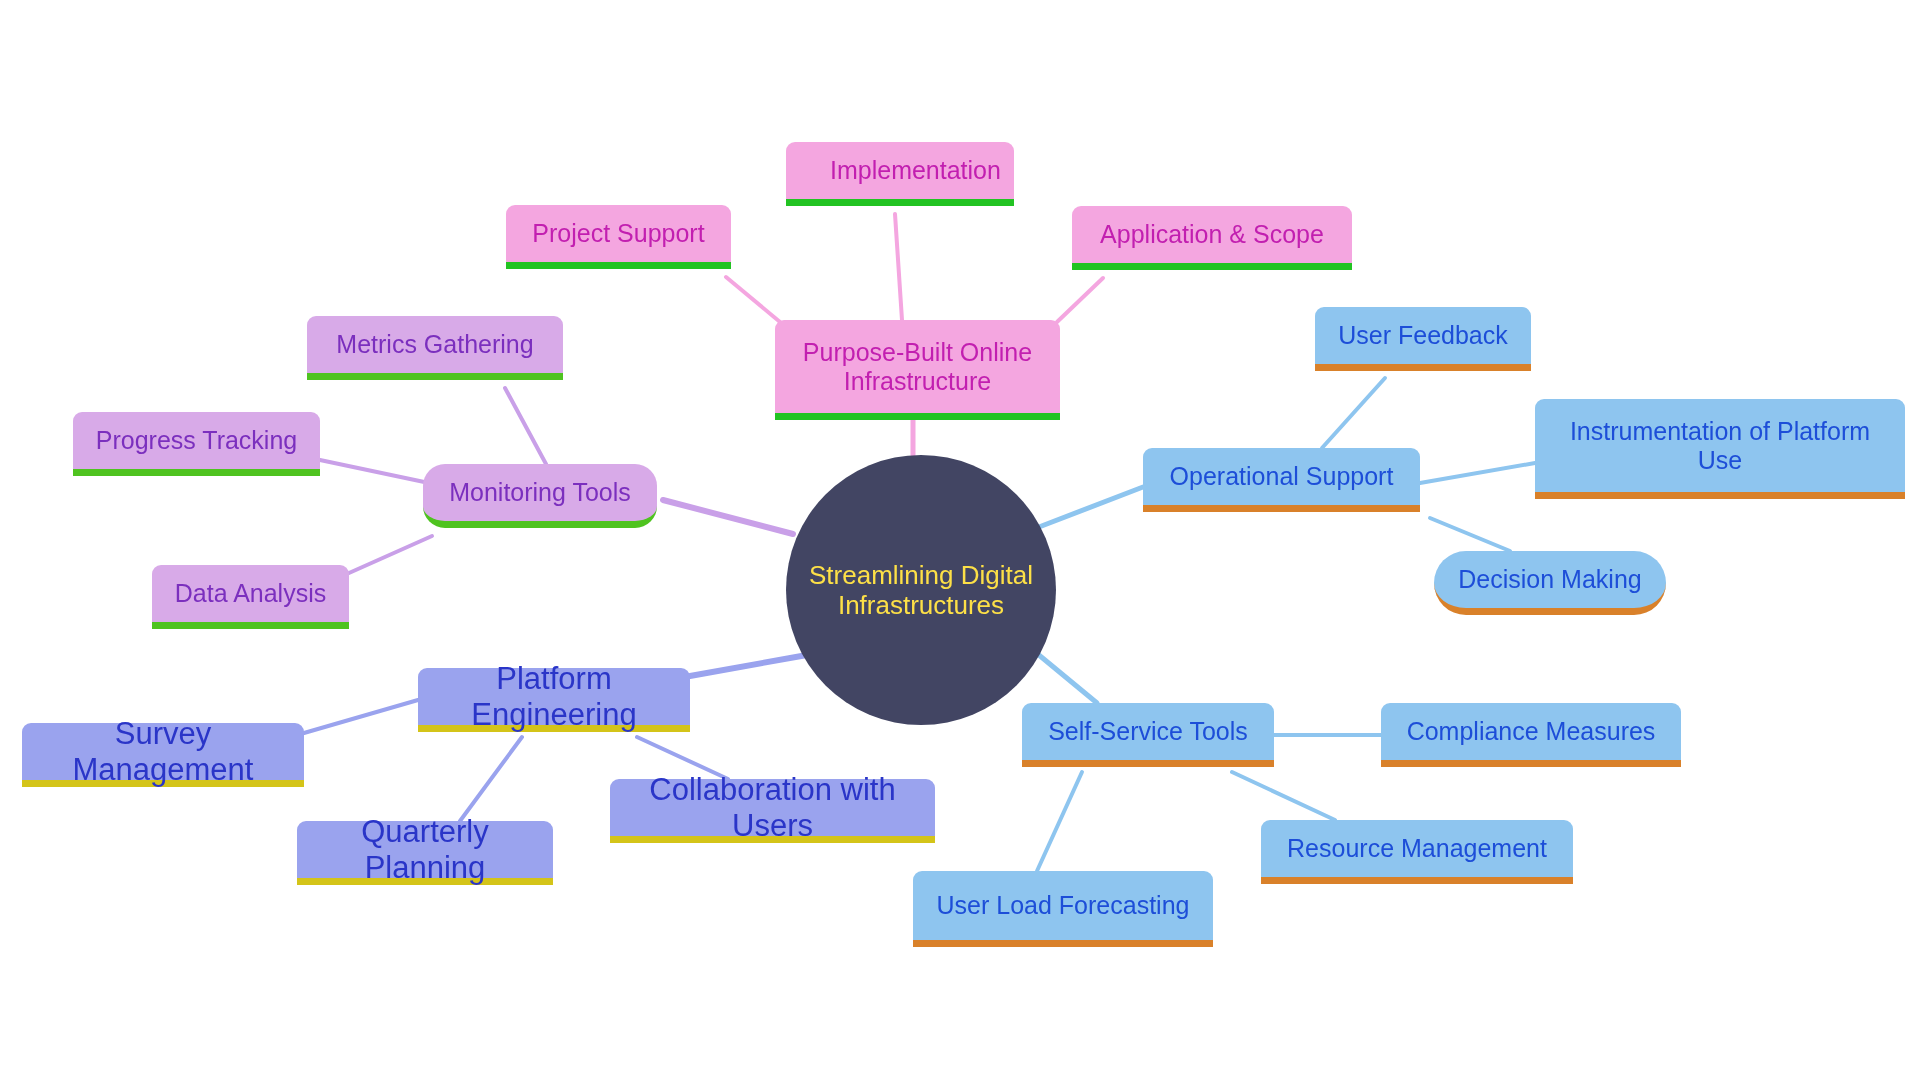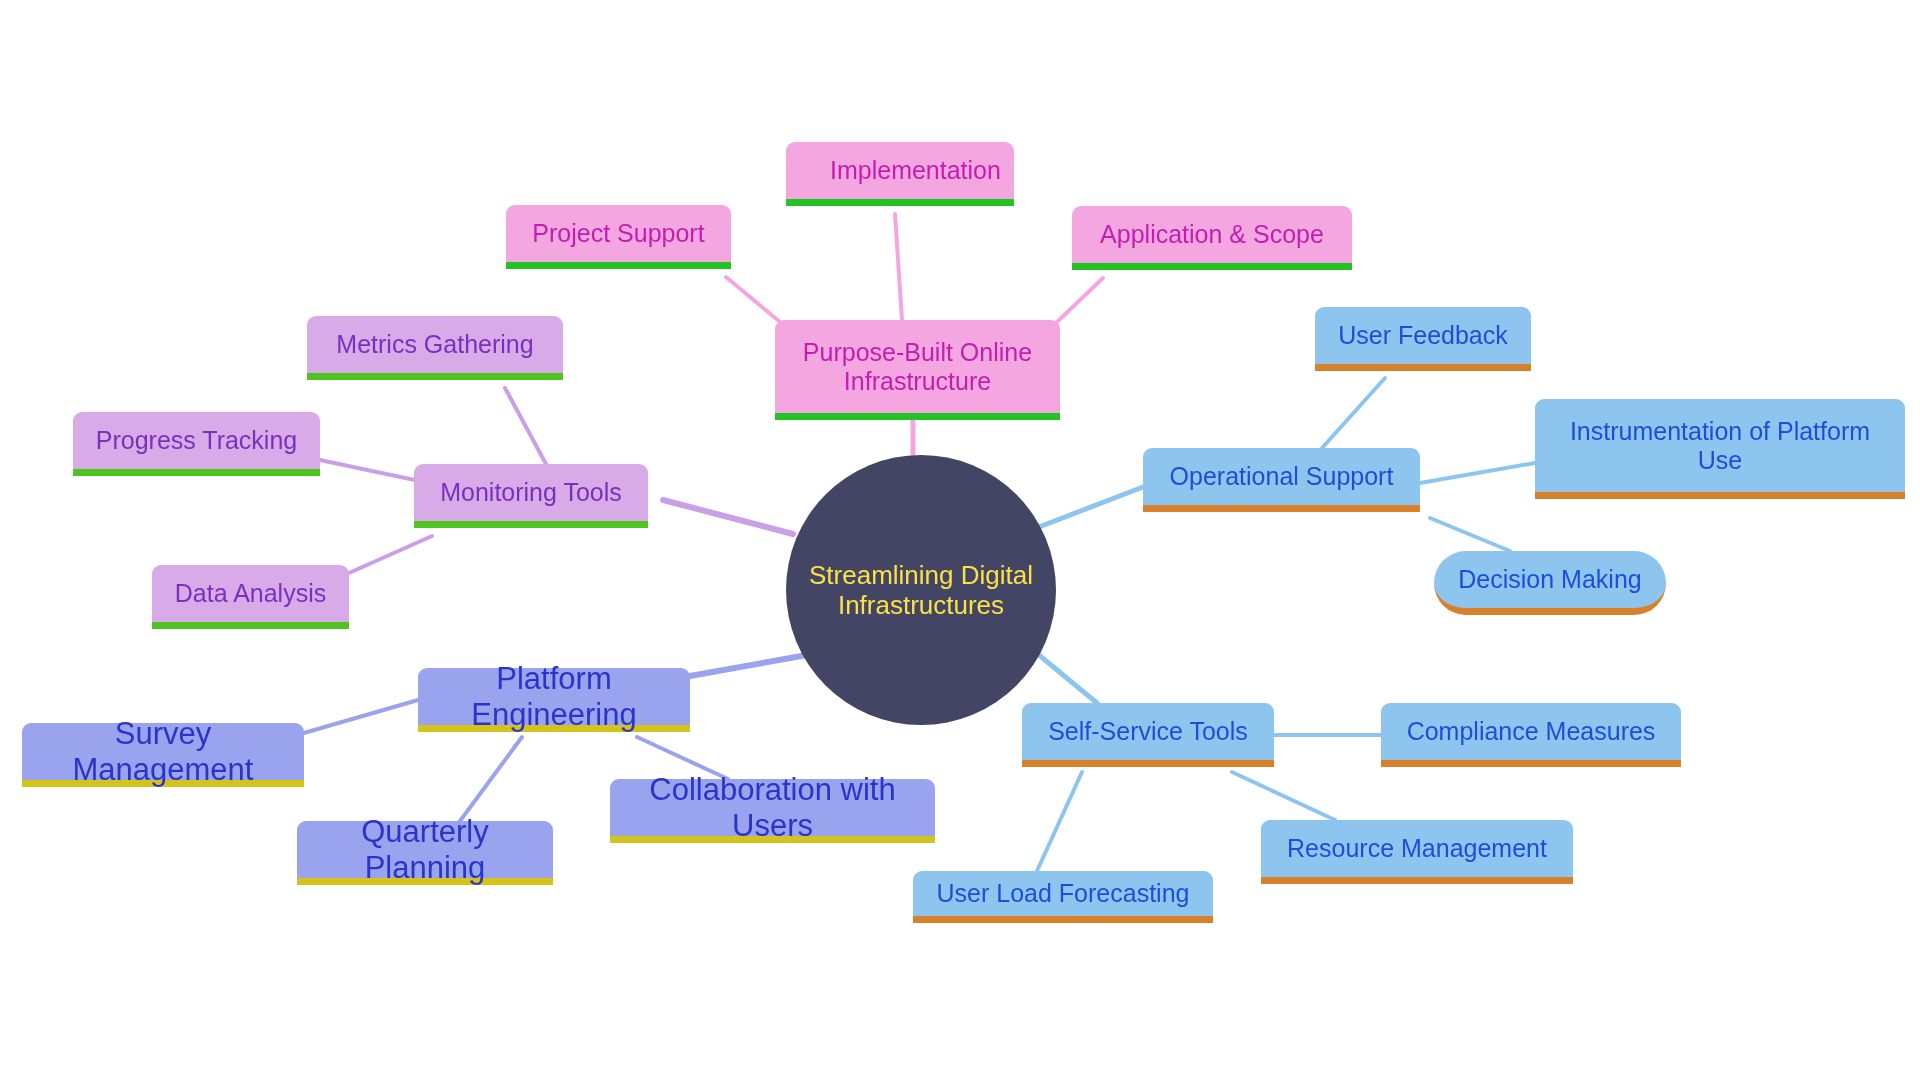--- a/index.html
+++ b/index.html
@@ -107,29 +107,29 @@
   <div id="node-layer">
       <div class="node node-root" style="left: 786px; top: 455px; width: 270px; height: 270px;"><span class="node-label">Streamlining Digital
 Infrastructures</span></div>
       <div class="node n-pink" style="left: 786px; top: 142px; width: 228px; height: 64px; padding-left: 44px;"><span class="node-label">Implementation</span></div>
       <div class="node n-pink" style="left: 506px; top: 205px; width: 225px; height: 64px;"><span class="node-label">Project Support</span></div>
       <div class="node n-pink" style="left: 1072px; top: 206px; width: 280px; height: 64px;"><span class="node-label">Application &amp; Scope</span></div>
       <div class="node n-pink" style="left: 775px; top: 320px; width: 285px; height: 100px;"><span class="node-label">Purpose-Built Online
 Infrastructure</span></div>
       <div class="node n-purple" style="left: 307px; top: 316px; width: 256px; height: 64px;"><span class="node-label">Metrics Gathering</span></div>
       <div class="node n-purple" style="left: 73px; top: 412px; width: 247px; height: 64px;"><span class="node-label">Progress Tracking</span></div>
-      <div class="node n-purple" style="left: 414px; top: 464px; width: 234px; height: 64px;"><span class="node-label">Monitoring Tools</span></div>
+      <div class="node n-purple" style="left: 423px; top: 464px; width: 234px; height: 64px; border-radius: 22px;"><span class="node-label">Monitoring Tools</span></div>
       <div class="node n-purple" style="left: 152px; top: 565px; width: 197px; height: 64px;"><span class="node-label">Data Analysis</span></div>
       <div class="node n-peri" style="left: 418px; top: 668px; width: 272px; height: 64px;"><span class="node-label">Platform Engineering</span></div>
       <div class="node n-peri" style="left: 22px; top: 723px; width: 282px; height: 64px;"><span class="node-label">Survey Management</span></div>
       <div class="node n-peri" style="left: 610px; top: 779px; width: 325px; height: 64px;"><span class="node-label">Collaboration with Users</span></div>
       <div class="node n-peri" style="left: 297px; top: 821px; width: 256px; height: 64px;"><span class="node-label">Quarterly Planning</span></div>
       <div class="node n-blue" style="left: 1315px; top: 307px; width: 216px; height: 64px;"><span class="node-label">User Feedback</span></div>
       <div class="node n-blue" style="left: 1535px; top: 399px; width: 370px; height: 100px;"><span class="node-label">Instrumentation of Platform
 Use</span></div>
       <div class="node n-blue" style="left: 1143px; top: 448px; width: 277px; height: 64px;"><span class="node-label">Operational Support</span></div>
       <div class="node n-blue" style="left: 1434px; top: 551px; width: 232px; height: 64px; border-radius: 32px;"><span class="node-label">Decision Making</span></div>
       <div class="node n-blue" style="left: 1022px; top: 703px; width: 252px; height: 64px;"><span class="node-label">Self-Service Tools</span></div>
       <div class="node n-blue" style="left: 1381px; top: 703px; width: 300px; height: 64px;"><span class="node-label">Compliance Measures</span></div>
       <div class="node n-blue" style="left: 1261px; top: 820px; width: 312px; height: 64px;"><span class="node-label">Resource Management</span></div>
-      <div class="node n-blue" style="left: 913px; top: 871px; width: 300px; height: 52px;"><span class="node-label">User Load Forecasting</span></div>
+      <div class="node n-blue" style="left: 913px; top: 871px; width: 300px; height: 76px;"><span class="node-label">User Load Forecasting</span></div>
     </div>
 </div>
 
 </body></html>

